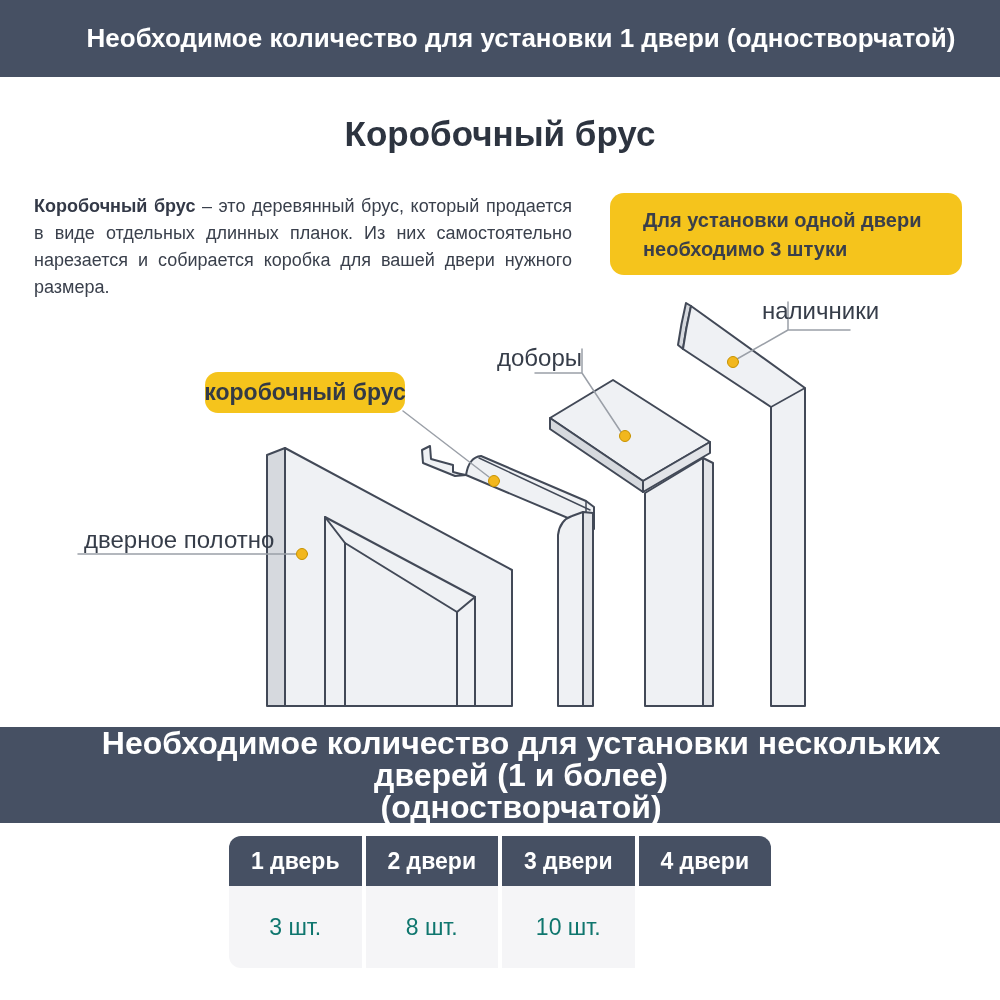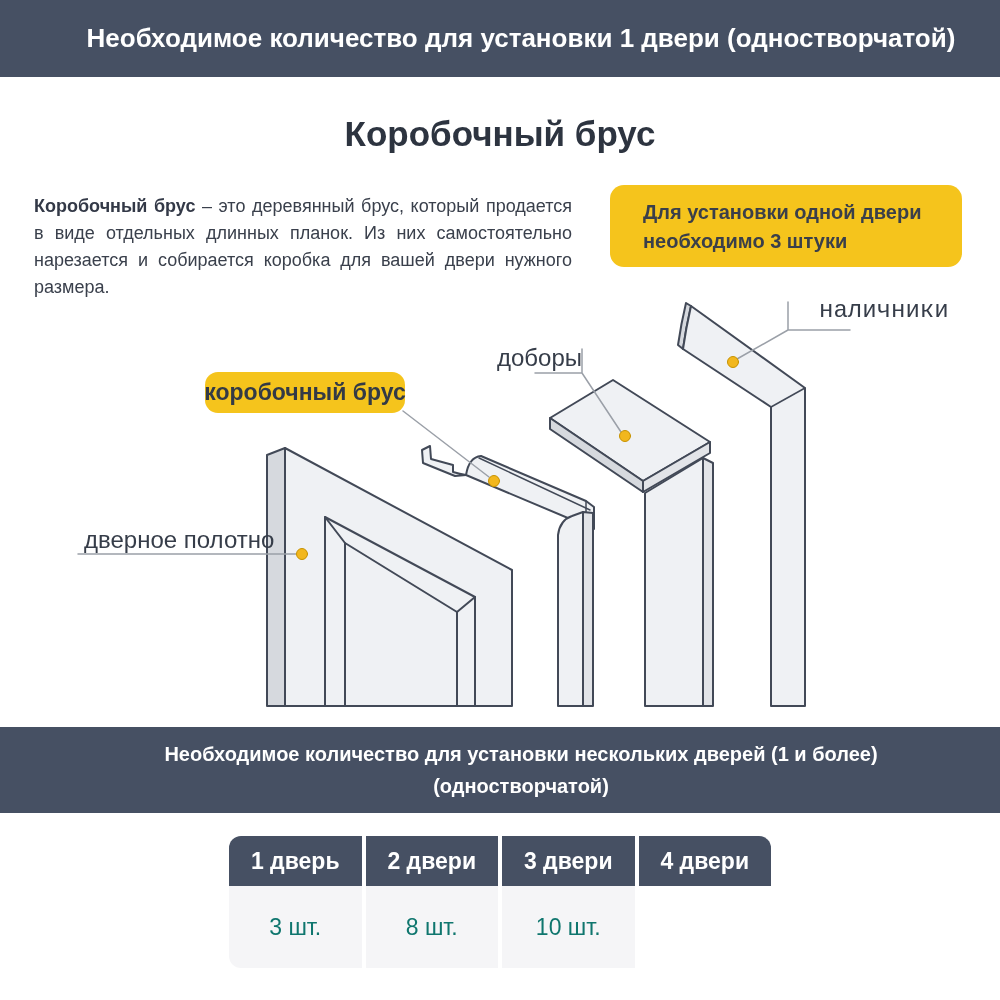--- a/index.html
+++ b/index.html
@@ -3,30 +3,30 @@
 <meta charset="utf-8">
 <style>
   * { margin:0; padding:0; box-sizing:border-box; }
   body { background:#ffffff; font-family:"Liberation Sans", sans-serif; }
   .page { position:relative; width:1000px; height:1000px; background:#ffffff; overflow:hidden; }
 
   .bar { position:absolute; left:0; width:1000px; background:#465063; color:#ffffff;
          display:flex; flex-direction:column; justify-content:center; align-items:center;
          font-weight:bold; text-align:center;padding-left:42px; }
   .bar1 { top:0; height:77px; font-size:26px; }
-  .bar2 { top:727px; height:86px; font-size:20px; line-height:32px; }
+  .bar2 { top:727px; height:96px; font-size:32px; line-height:32px; }
 
   .title { position:absolute; top:114px; left:0; width:1000px; text-align:center;
            font-size:35px; font-weight:bold; color:#2d3440; }
 
   .intro { position:absolute; left:34px; top:193px; width:538px; font-size:18px;
            line-height:27px; color:#3a404c; text-align:justify; }
   .intro b { color:#333947; }
 
-  .badge { position:absolute; left:610px; top:185px; width:352px; height:82px;
+  .badge { position:absolute; left:610px; top:193px; width:352px; height:82px;
            background:#f5c41c; border-radius:14px; padding:13px 30px 0 33px;
            font-size:20px; font-weight:bold; line-height:29px; color:#3a3f4a; }
   .badge span { display:block; }
 
   .diagram-svg { position:absolute; left:0; top:280px; width:1000px; height:445px; }
 
   .dlabel { position:absolute; font-size:24px; color:#363d49; white-space:nowrap; }
   .pill { position:absolute; left:205px; top:372px; width:200px; height:41px;
           background:#f5c41c; border-radius:13px; display:flex; align-items:center;
           justify-content:center; font-size:23px; font-weight:bold; color:#333a46;
@@ -110,21 +110,21 @@
       <circle cx="302" cy="554" r="5.5"></circle>
       <circle cx="494" cy="481" r="5.5"></circle>
       <circle cx="625" cy="436" r="5.5"></circle>
       <circle cx="733" cy="362" r="5.5"></circle>
     </g>
   </svg>
 
   <div class="pill">коробочный брус</div>
   <div class="dlabel" style="left:84px; top:526px;">дверное полотно</div>
   <div class="dlabel" style="left:497px; top:344px;">доборы</div>
-  <div class="dlabel" style="left:819px; top:297px;font-family:Liberation Mono, monospace;">наличники</div>
+  <div class="dlabel" style="left:762px; top:297px;">наличники</div>
 
   <div class="bar bar2">
     <span>Необходимое количество для установки нескольких дверей (1 и более)</span>
     <span>(одностворчатой)</span>
   </div>
 
   <div class="qtable">
     <div class="th">1 дверь</div>
     <div class="th">2 двери</div>
     <div class="th">3 двери</div>

